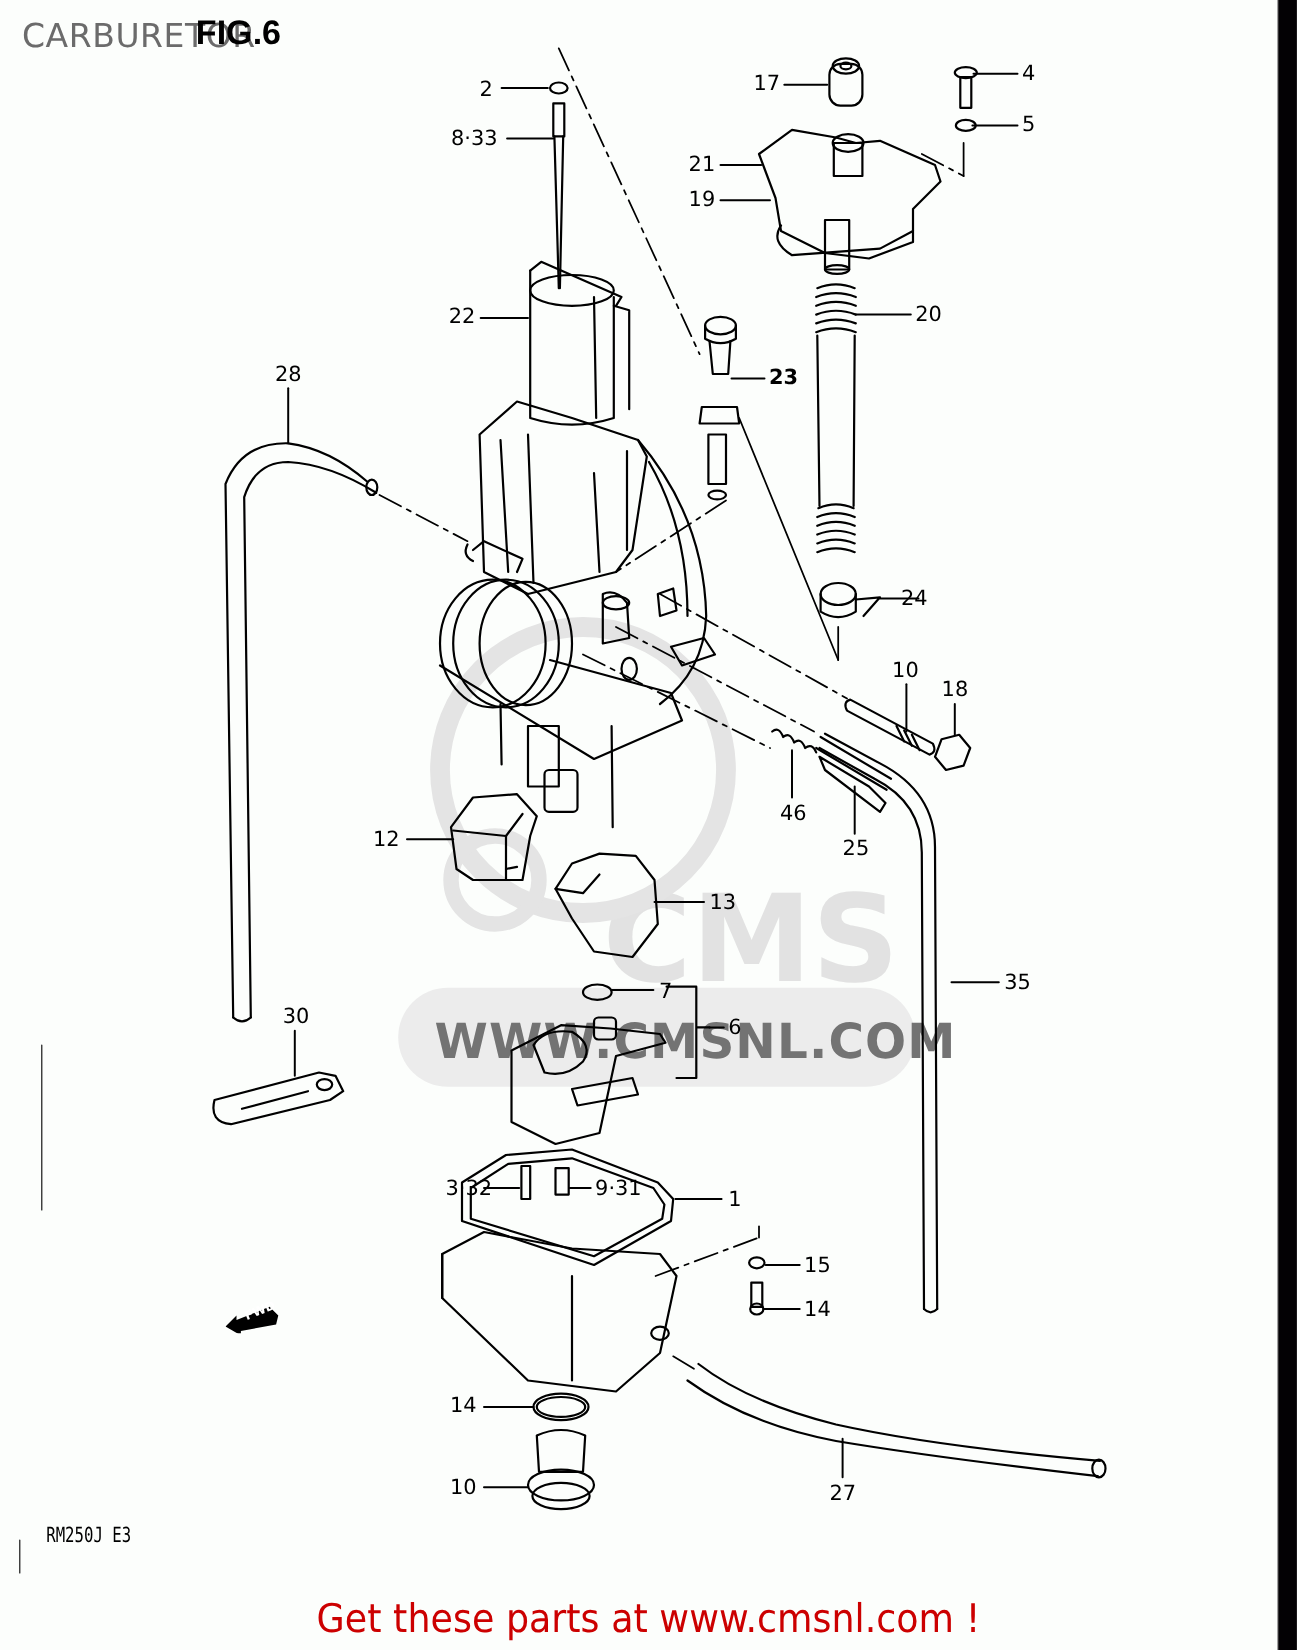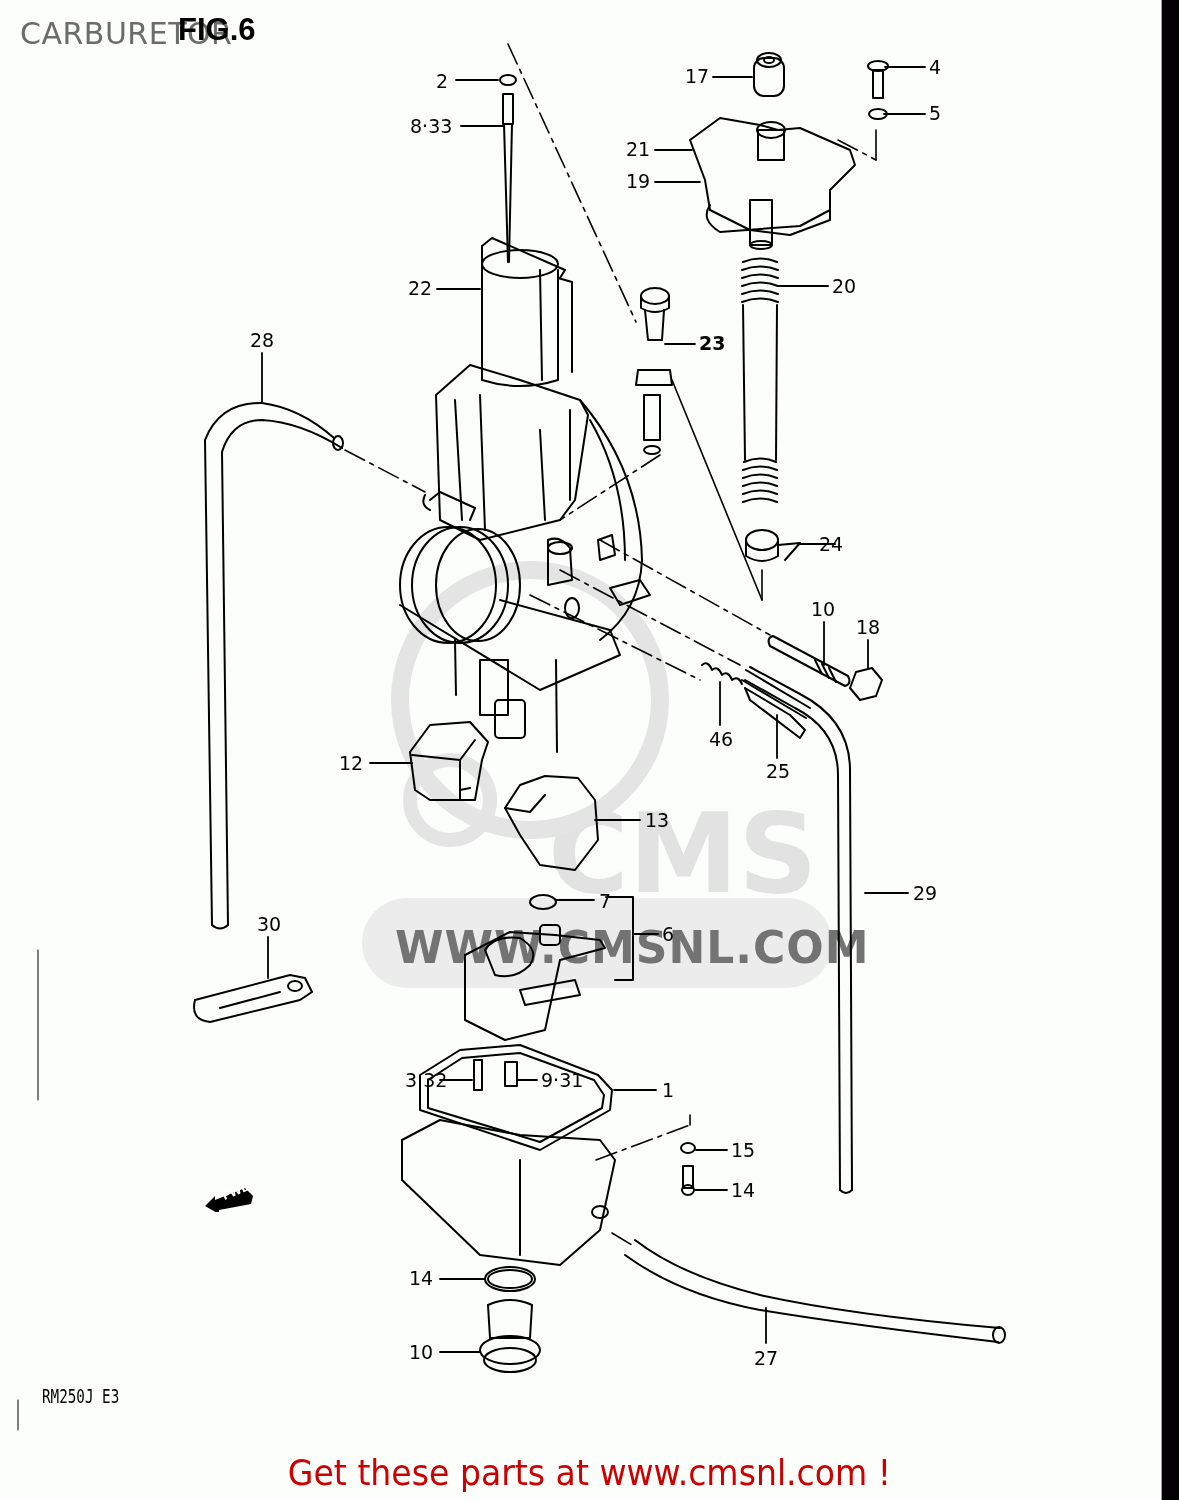--- a/index.html
+++ b/index.html
@@ -290,21 +290,21 @@
 <span class="callout" style="left:832px;top:277px">20</span>
 <span class="callout bold" style="left:699px;top:334px">23</span>
 <span class="callout" style="left:250px;top:331px">28</span>
 <span class="callout" style="left:819px;top:535px">24</span>
 <span class="callout" style="left:811px;top:600px">10</span>
 <span class="callout" style="left:856px;top:618px">18</span>
 <span class="callout" style="left:709px;top:730px">46</span>
 <span class="callout" style="left:766px;top:762px">25</span>
 <span class="callout" style="left:339px;top:754px">12</span>
 <span class="callout" style="left:645px;top:811px">13</span>
-<span class="callout" style="left:913px;top:884px">29</span>
+<span class="callout" style="left:913px;top:884px">35</span>
 <span class="callout" style="left:599px;top:892px">7</span>
 <span class="callout" style="left:662px;top:925px">6</span>
 <span class="callout" style="left:257px;top:915px">30</span>
 <span class="callout" style="left:405px;top:1071px">3·32</span>
 <span class="callout" style="left:541px;top:1071px">9·31</span>
 <span class="callout" style="left:662px;top:1081px">1</span>
 <span class="callout" style="left:731px;top:1141px">15</span>
 <span class="callout" style="left:731px;top:1181px">14</span>
 <span class="callout" style="left:409px;top:1269px">14</span>
 <span class="callout" style="left:409px;top:1343px">10</span>

